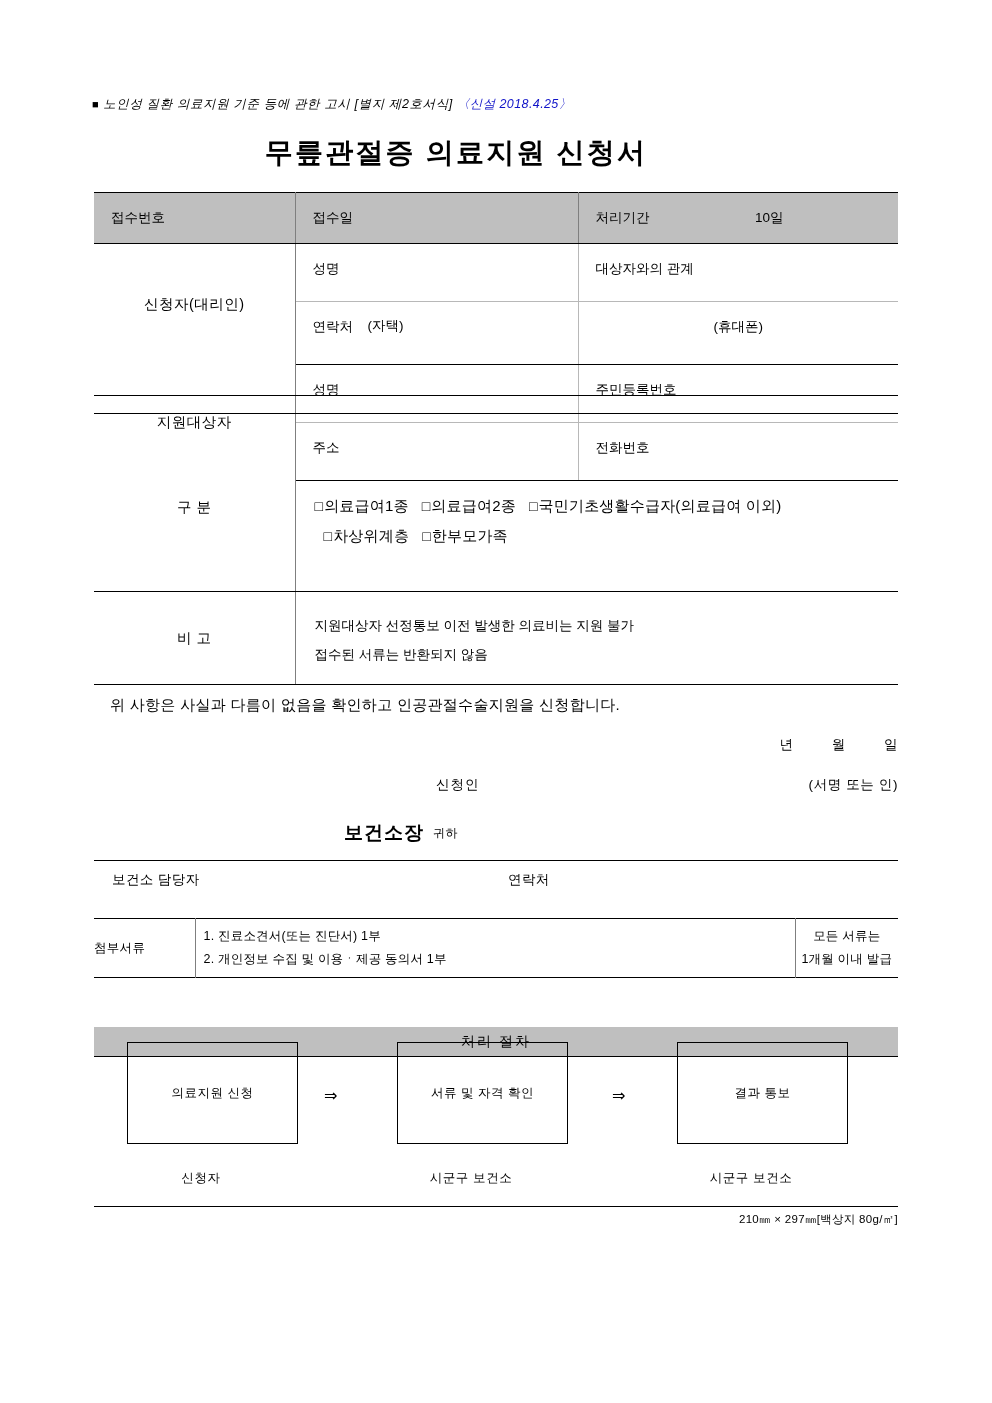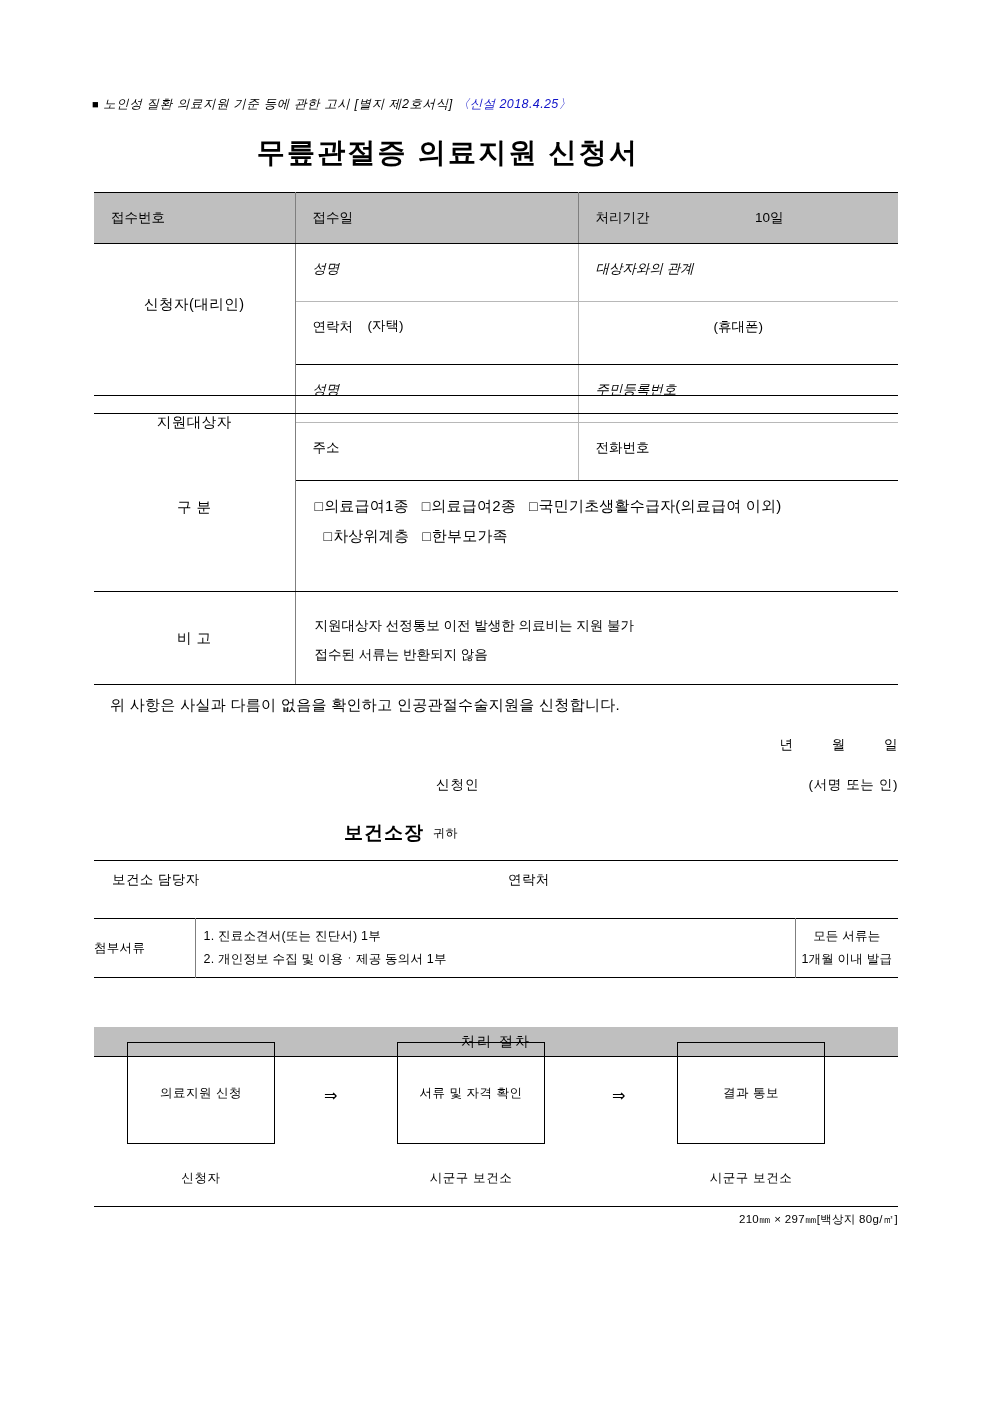--- a/index.html
+++ b/index.html
@@ -41,21 +41,21 @@
     margin-right: 4px;
   }
   .notice .newly {
     color: #1013c8;
     letter-spacing: 0.4px;
   }
 
   
   .doc-title {
     position: absolute;
-    left: 0;
+    left: 8px;
     top: 134px;
     width: 896px;
     text-align: center;
     font-size: 28px;
     font-weight: bold;
     letter-spacing: 2.2px;
   }
 
   
   .blk {
@@ -95,21 +95,21 @@
   .labelcell {
     text-align: center;
     vertical-align: middle !important;
     font-size: 14.5px;
     letter-spacing: 0.5px;
     border-right: 1px solid #7f7f7f !important;
   }
   .fieldcell {
     height: 37px;
   }
-  .thin-b { border-bottom: 1px solid #b8b8b8 !important; font-style: italic; }
+  .thin-b { border-bottom: 1px solid #b8b8b8 !important; }
   .hard-b { border-bottom: 1.6px solid #000 !important; }
   .vsplit { border-right: 1px solid #b8b8b8 !important; }
   .inline-sub {
     display: inline-block;
     margin-left: 62px;
   }
 
   
   #spacer {
     position: absolute;
@@ -270,21 +270,21 @@
   #flow {
     position: absolute;
     left: 94px;
     top: 1042px;
     width: 804px;
     height: 150px;
   }
   .fbox {
     position: absolute;
     top: 0;
-    width: 148px;
+    width: 171px;
     height: 102px;
     border: 1.2px solid #000;
     box-sizing: border-box;
     display: flex;
     align-items: center;
     justify-content: center;
     font-size: 12.5px;
     letter-spacing: 0.5px;
   }
   .fbox.b1 { left: 33px; }

